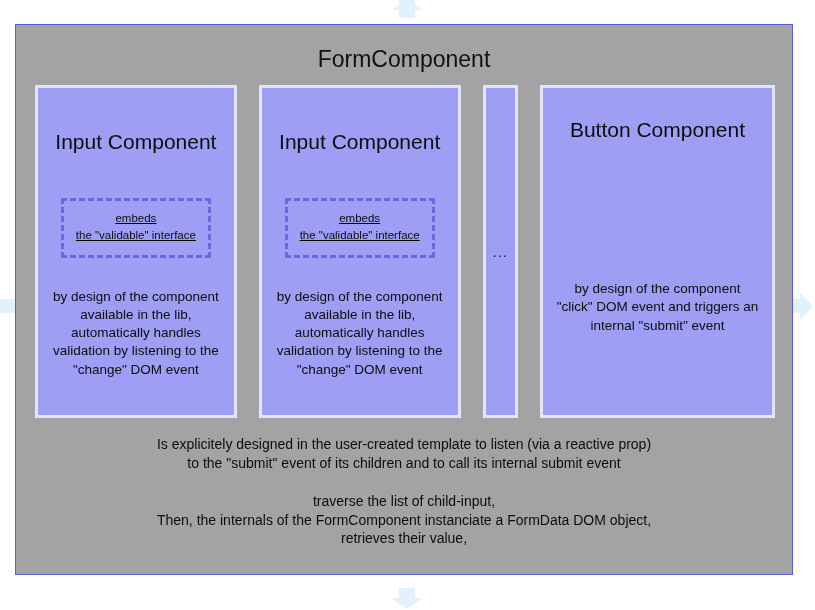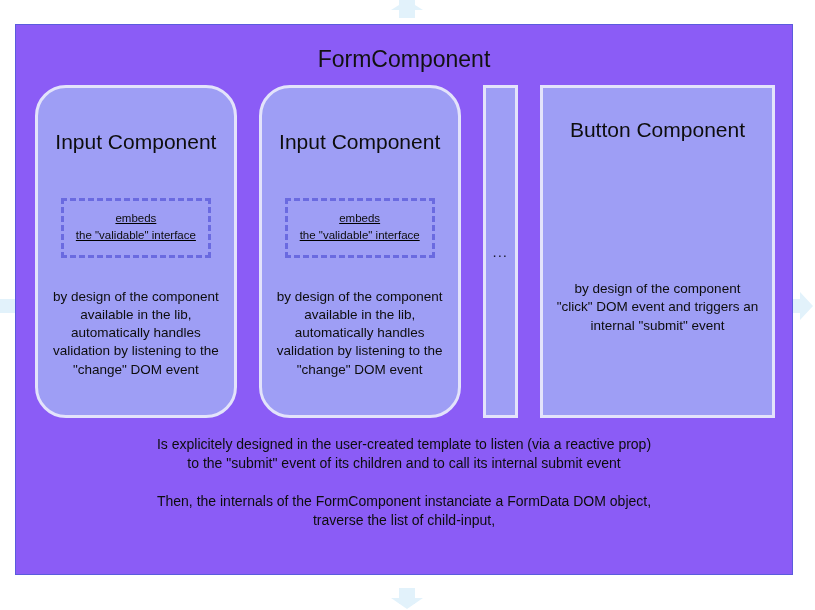--- a/index.html
+++ b/index.html
@@ -76,21 +76,21 @@
   }
 
   
   .form-component {
     position: absolute;
     left: 15px;
     top: 24px;
     width: 778px;
     height: 551px;
     box-sizing: border-box;
-    background: #8b5cf6;
+    background: #a3a3a3;
     border: 1.5px solid #5b5bdd;
   }
 
   .form-title {
     text-align: center;
     font-size: 23px;
     color: #111111;
     margin-top: 22px;
     line-height: 1.1;
   }
@@ -110,21 +110,20 @@
   .child-box {
     box-sizing: border-box;
     background: #9e9ef5;
     border: 3px solid #e3e3fb;
     position: relative;
   }
 
   .child-input {
     width: 206px;
     margin-right: 22px;
-    border-radius: 31px;
   }
 
   .child-ellipsis {
     width: 36px;
     margin-right: 22px;
     display: flex;
     align-items: center;
     justify-content: center;
   }
 
@@ -260,19 +259,20 @@
   </div>
 
   <div class="form-body">
 
     <div class="form-paragraph">
       <div>Is explicitely designed in the user-created template to listen (via a reactive prop)</div>
       <div>to the "submit" event of its children and to call its internal submit event</div>
     </div>
 
     <div class="form-paragraph">
+      <div>traverse the list of child-input,</div>
       <div>Then, the internals of the FormComponent instanciate a FormData DOM object,</div>
-      <div>traverse the list of child-input,</div>
+      <div>retrieves their value,</div>
     </div>
 
   </div>
 
 </div>
 
 </body></html>

